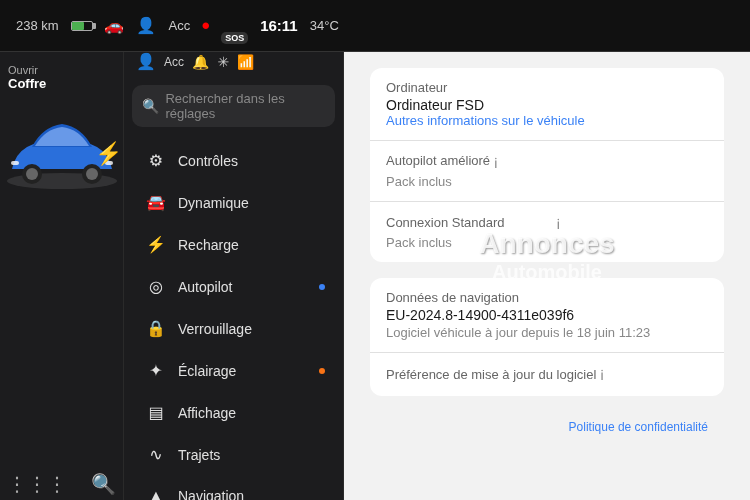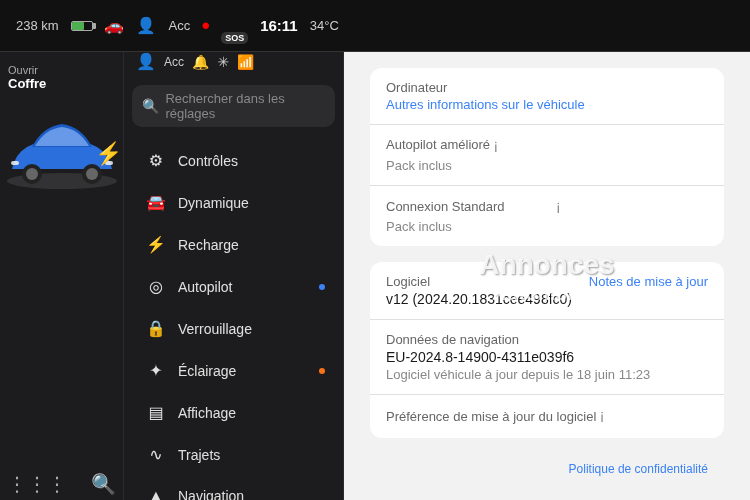--- a/index.html
+++ b/index.html
@@ -394,46 +394,40 @@
       </div>
   </div>
 
   <div class="content-panel">
 
     <div class="watermark-wrapper">
 
       <div class="content-section">
         <div class="content-item">
           <div class="content-item-label">Ordinateur</div>
+          <div class="content-item-value">Ordinateur FSD</div>
           <div class="content-item-link">Autres informations sur le véhicule</div>
         </div>
         <div class="content-item">
           <div style="display:flex;align-items:flex-start;">
             <span class="content-item-label">Autopilot amélioré</span>
             <span class="info-icon">ℹ</span>
           </div>
           <div class="content-item-sub">Pack inclus</div>
         </div>
         <div class="content-item">
           <div style="display:flex;align-items:center;gap:48px;">
             <span class="content-item-label">Connexion Standard</span>
             <span class="info-icon">ℹ</span>
           </div>
           <div class="content-item-sub">Pack inclus</div>
         </div>
       </div>
 
       <div class="content-section">
-        <div class="content-item">
-          <div class="section-header-row">
-            <span class="content-item-label">Logiciel</span>
-            <span class="update-link">Notes de mise à jour</span>
-          </div>
-          <div class="content-item-value">v12 (2024.20.1831cee498fc0)</div>
-        </div>
         <div class="content-item">
           <div class="content-item-label">Données de navigation</div>
           <div class="content-item-value">EU-2024.8-14900-4311e039f6</div>
           <div class="content-item-sub">Logiciel véhicule à jour depuis le 18 juin 11:23</div>
         </div>
         <div class="content-item">
           <div style="display:flex;align-items:flex-end;">
             <span class="content-item-label">Préférence de mise à jour du logiciel</span>
             <span class="info-icon">ℹ</span>
           </div>

